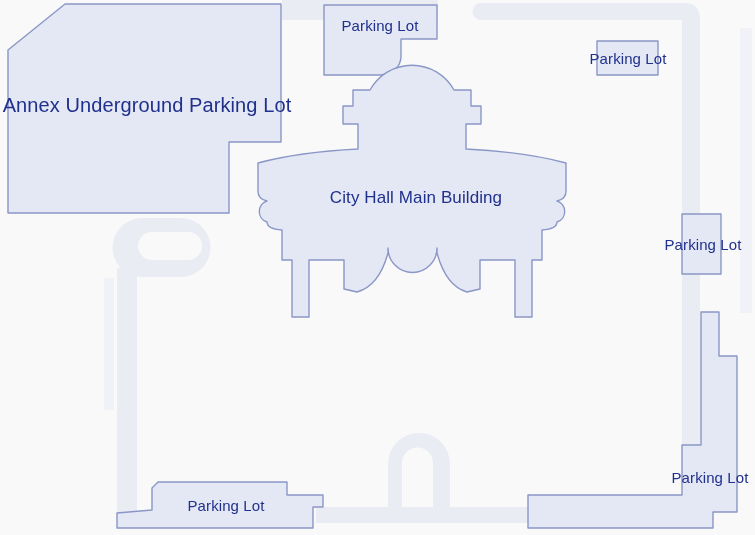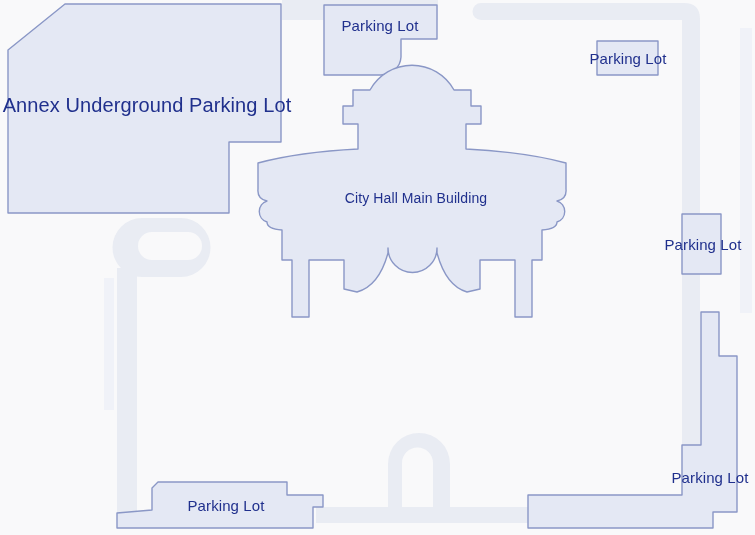--- a/index.html
+++ b/index.html
@@ -16,21 +16,21 @@
   .road{fill:var(--road-fill);stroke:none;}
   .road-faint{fill:var(--road-faint);stroke:none;}
   .lot{fill:var(--lot-fill);stroke:var(--lot-border);stroke-width:1.4;stroke-linejoin:round;}
   .building{fill:var(--lot-fill);stroke:var(--lot-border);stroke-width:1.4;stroke-linejoin:round;}
   .map-label{
     position:absolute;transform:translate(-50%,-50%);
     color:var(--label-text);font-weight:400;white-space:nowrap;
     font-size:15px;letter-spacing:0.1px;pointer-events:none;
   }
   .map-label.lg{font-size:20px;}
-  .map-label.xl{font-size:14px;}
+  .map-label.xl{font-size:17px;}
 </style>
 </head>
 <body>
 
 <svg id="map-canvas" width="755" height="535" viewBox="0 0 755 535" xmlns="http://www.w3.org/2000/svg">
 
   <rect class="road" x="282" y="0" width="156" height="20"></rect>
   <path class="road" d="M481,3 H684 Q700,3 700,19 V447 H682 V20 H481 A8.5,8.5 0 0 1 481,3 Z"></path>
   <rect class="road-faint" x="740" y="28" width="12" height="285"></rect>
   <path class="road" fill-rule="evenodd" d="M142,218 H181 A29.5,29.5 0 0 1 181,277 H142 A29.5,29.5 0 0 1 142,218 Z

